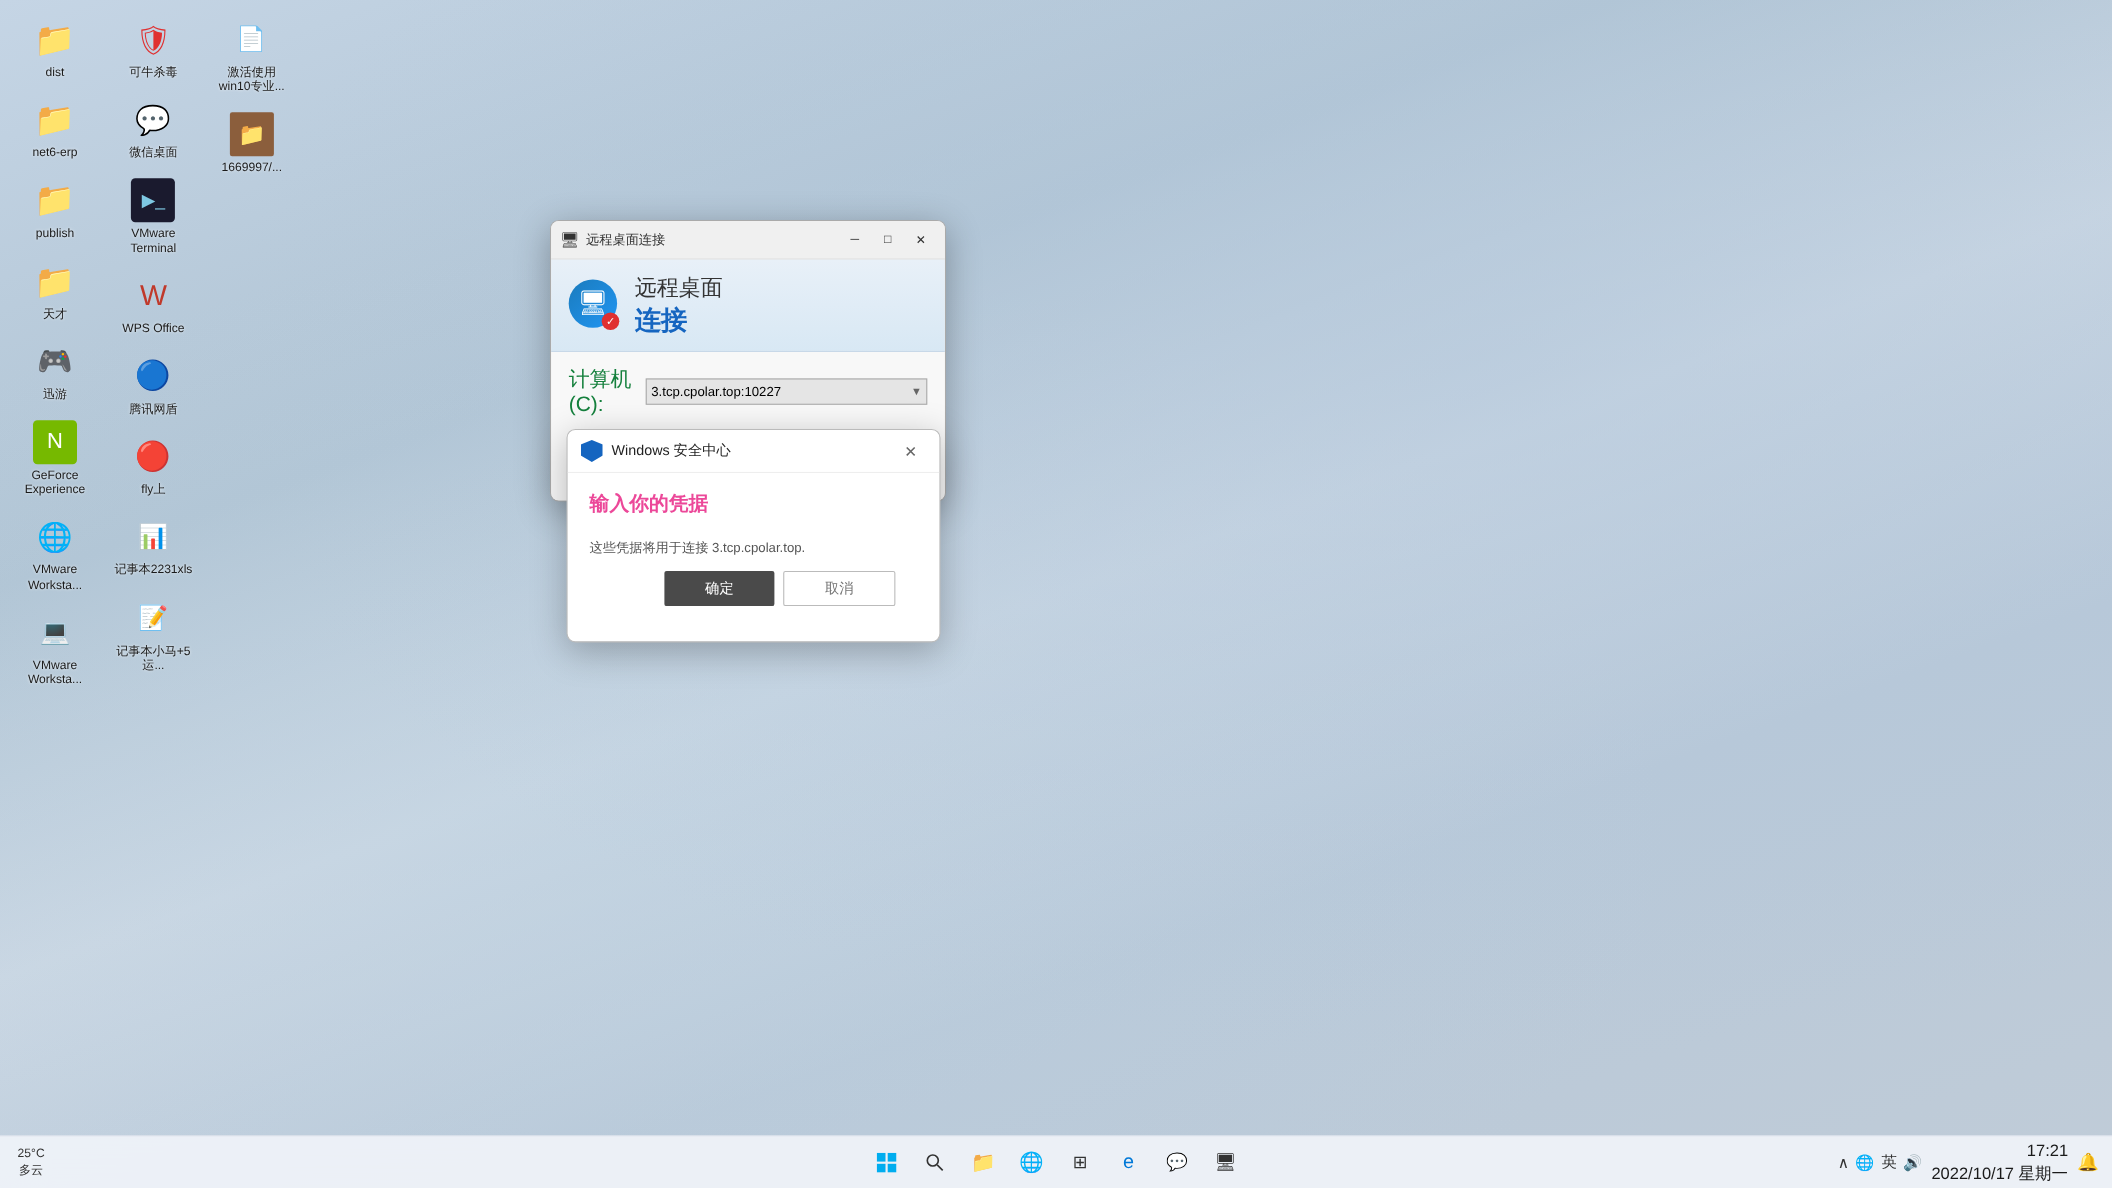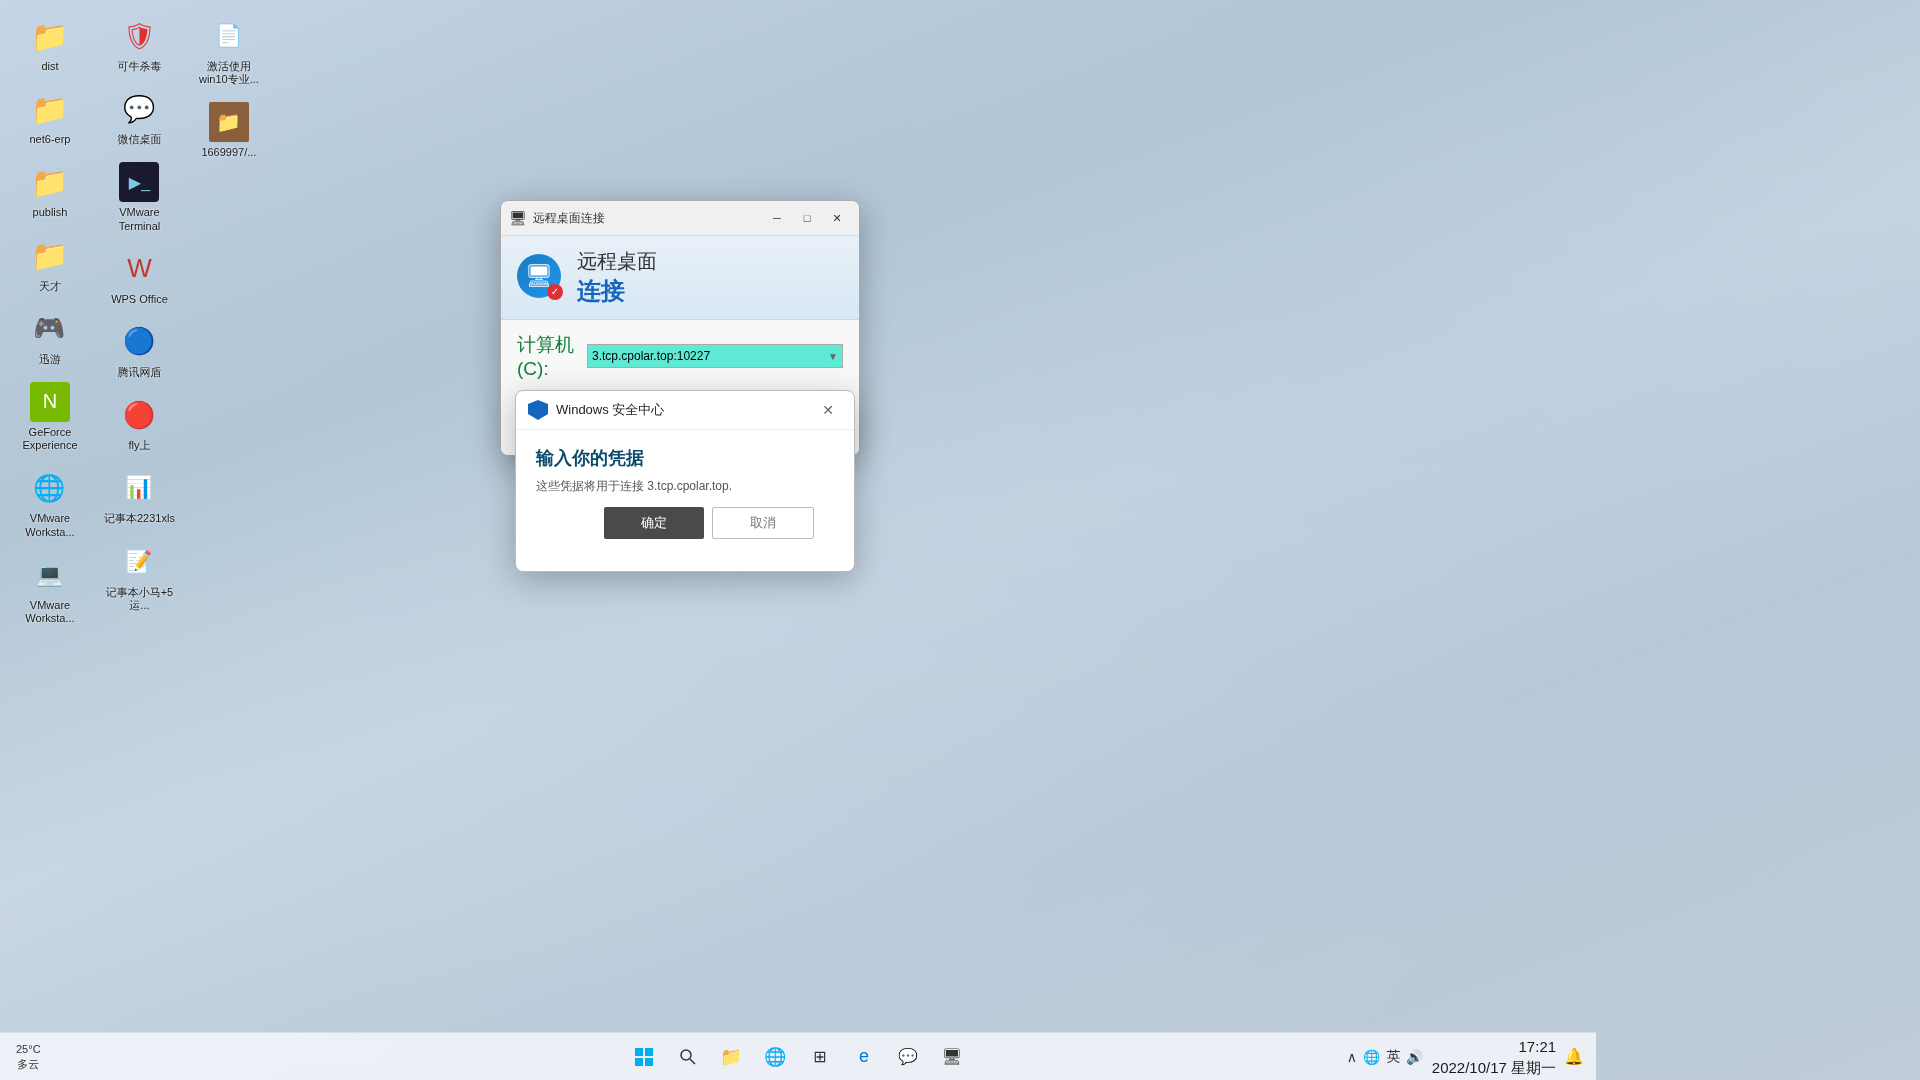--- a/index.html
+++ b/index.html
@@ -50,21 +50,21 @@
     }
 
     
     .folder-icon { color: #e6a817; font-size: 30px; }
 
     
     .taskbar {
       position: absolute;
       bottom: 0;
       left: 0;
-      width: 1596px;
+      width: 1920px;
       height: 48px;
       background: rgba(240, 243, 248, 0.92);
       backdrop-filter: blur(20px);
       border-top: 1px solid rgba(200,210,220,0.6);
       display: flex;
       align-items: center;
       justify-content: space-between;
     }
 
     .taskbar-left {
@@ -236,21 +236,21 @@
       flex: 1;
       font-size: 13px;
       color: #333;
     }
 
     .rdp-combo {
       flex: 1;
       display: flex;
       align-items: center;
       border: 1px solid #aaa;
-      background: #5eead4;
+      background: #e5e5e5;
       height: 24px;
       padding: 0 4px;
       font-size: 12px;
     }
 
     .rdp-combo-text { flex: 1; font-size: 12px; }
     .rdp-combo-arrow { font-size: 10px; color: #666; }
 
     .rdp-note {
       font-size: 12px;
@@ -287,22 +287,22 @@
       color: #222;
     }
 
     .sec-body {
       padding: 16px 20px;
     }
 
     .sec-main-title {
       font-size: 18px;
       font-weight: bold;
-      color: #0c4a6e;
-      margin-bottom: 8px;
+      color: #ec4899;
+      margin-bottom: 20px;
     }
 
     .sec-subtitle {
       font-size: 12px;
       color: #555;
       margin-bottom: 12px;
     }
 
     
     .credentials-box {

